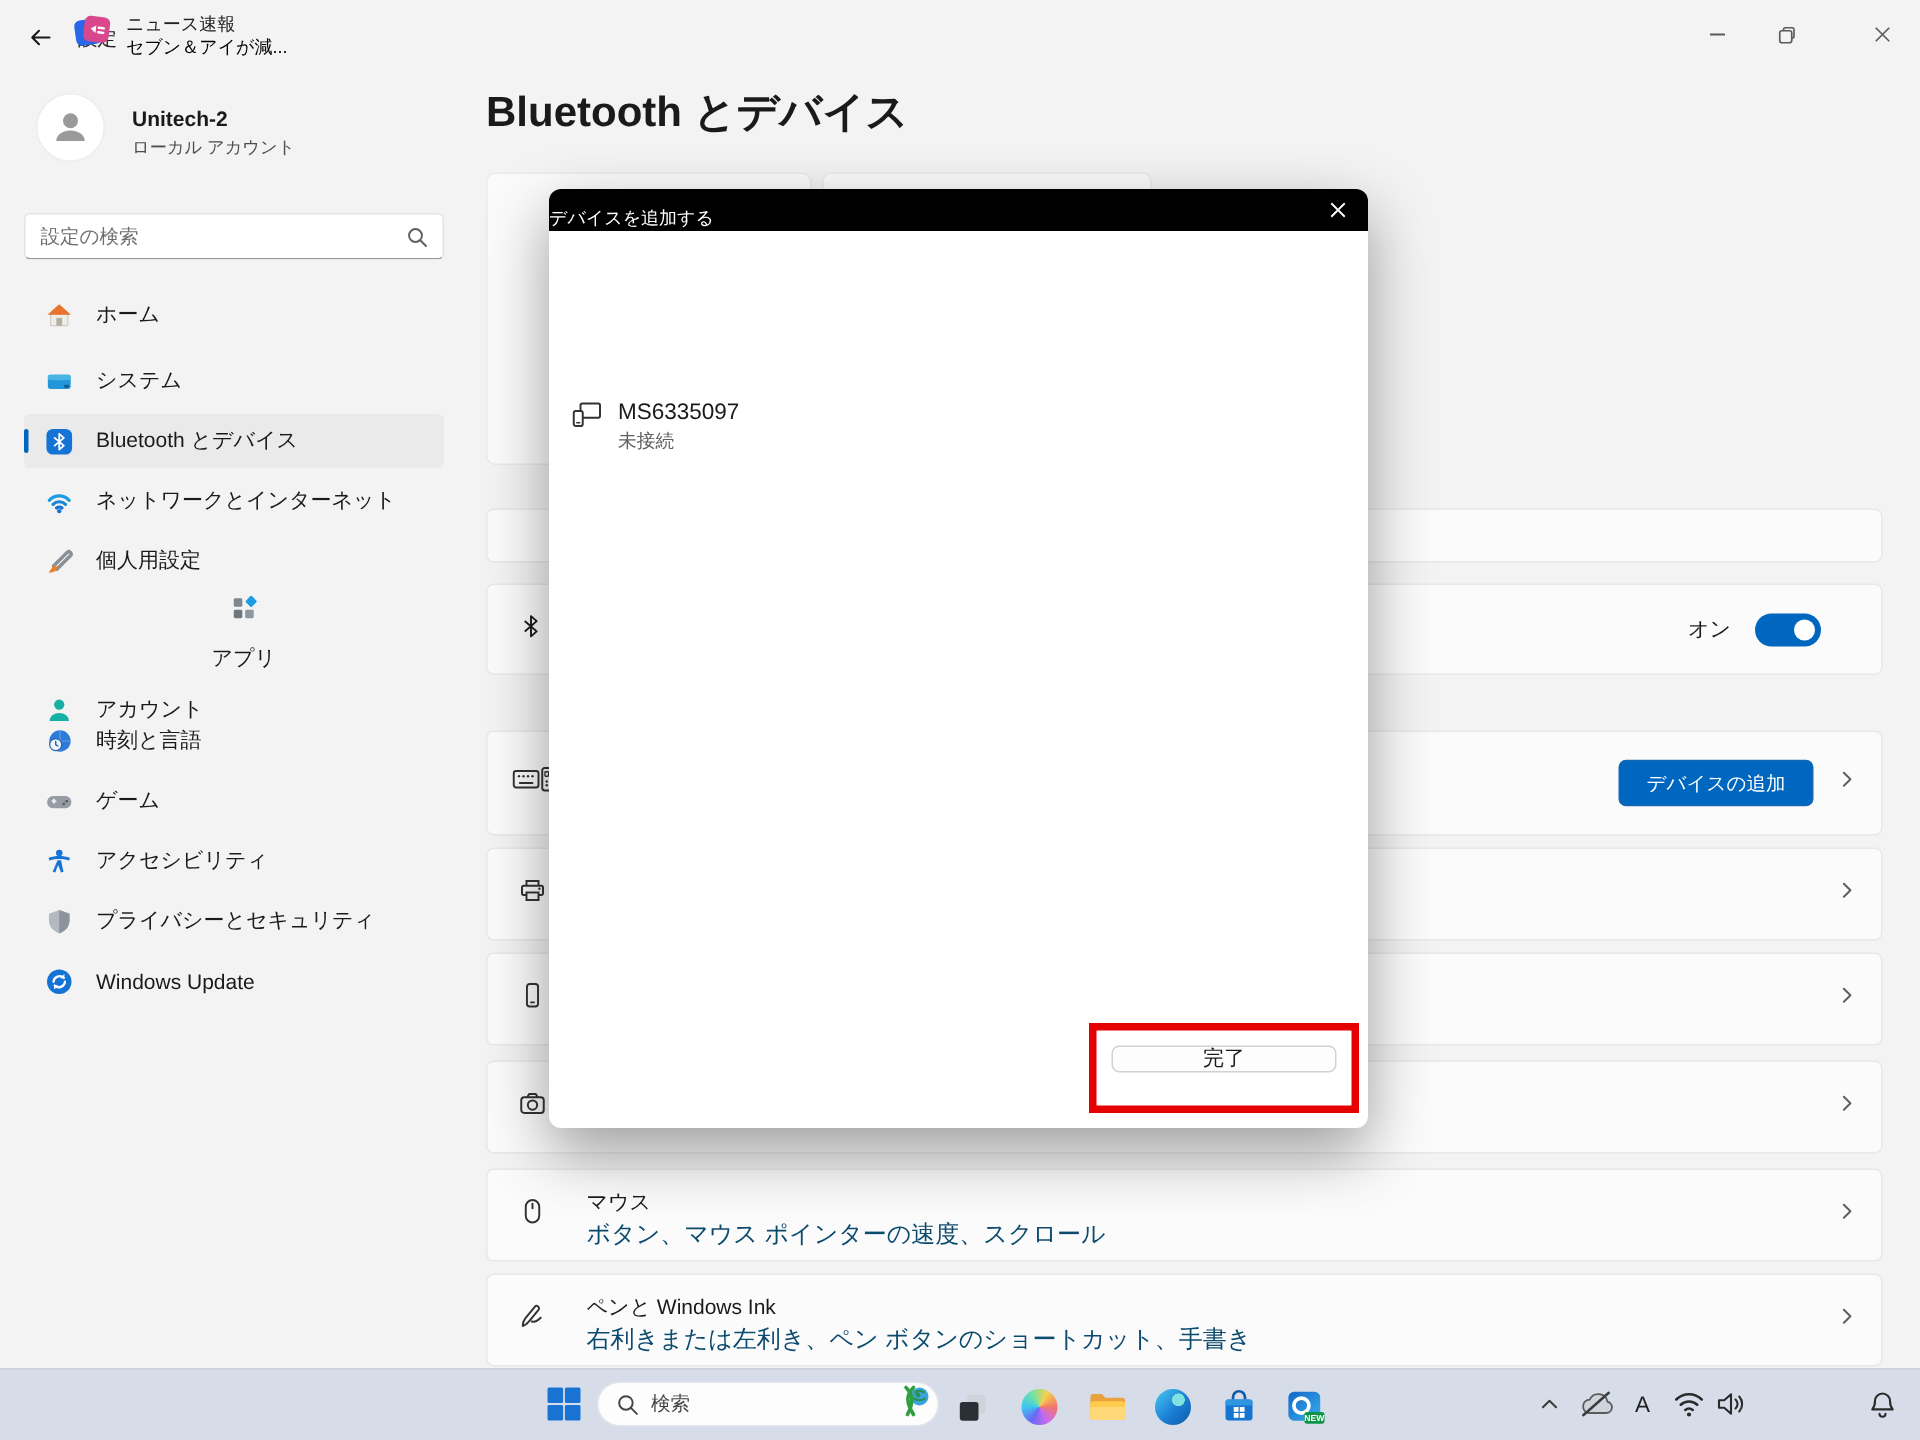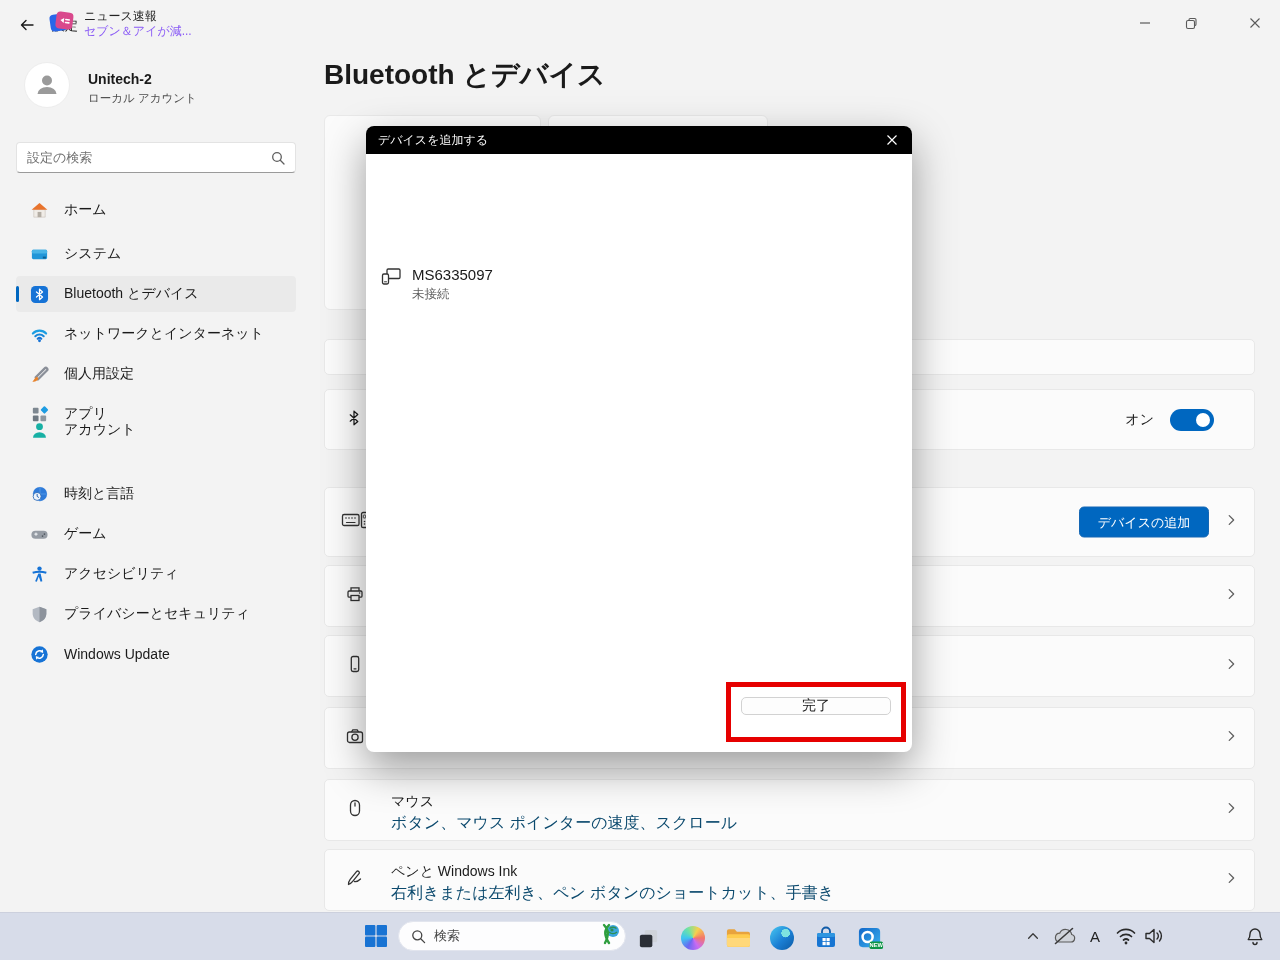--- a/index.html
+++ b/index.html
@@ -31,36 +31,36 @@
   .row-icon { position:absolute; left:20px; top:50%; transform:translateY(-50%); }
   .row-title { position:absolute; left:66px; font-size:14px;text-align:center; }
   .row-sub { position:absolute; left:66px; font-size:16px; color:#0c4a6e; }
   .toggle-label { position:absolute; right:100px; top:50%; transform:translateY(-50%); font-size:14px; }
   .toggle { position:absolute; right:40px; top:50%; transform:translateY(-50%); width:44px; height:22px; border-radius:11px; background:#0067c0; }
   .toggle .knob { position:absolute; right:4px; top:4px; width:14px; height:14px; border-radius:50%; background:#ffffff; }
   .btn-accent { position:absolute; right:45px; top:50%; transform:translateY(-50%); width:130px; height:31px; background:#0067c0; border:1px solid #1567b4; color:#ffffff; font-size:13px; border-radius:5px; display:flex; align-items:center; justify-content:center; }
 
   
   .dialog { left:366px; top:126px; width:546px; height:626px; background:#ffffff; border-radius:8px; overflow:hidden; box-shadow:0 16px 42px rgba(0,0,0,0.38); z-index:10; }
-  .dialog-titlebar { position:absolute; left:0; top:0; width:100%; height:28px; background:#000000; display:flex; align-items:center; padding-left:12px; }
+  .dialog-titlebar { position:absolute; left:0; top:0; width:100%; height:28px; background:#000000; display:flex; align-items:flex-end; }
   .dialog-title { color:#ffffff; font-size:12px; }
   .dialog-close { position:absolute; right:0; top:0; width:40px; height:28px; display:flex; align-items:center; justify-content:center; }
   .dialog-heading { position:absolute; left:12px; top:48px; font-size:25px; font-weight:bold; }
   .dev-icon { position:absolute; left:14px; top:140px; }
   .dev-name { position:absolute; left:46px; top:140px; font-size:15px; }
   .dev-status { position:absolute; left:46px; top:160px; font-size:12.5px; color:#5f5f5f; }
   .done-btn { position:absolute; left:375px; top:571px; width:150px; height:18px; background:#fdfdfd; border:1px solid #d2d2d2; border-radius:5px; display:flex; align-items:center; justify-content:center; font-size:14px; }
   .red-box { left:726px; top:682px; width:180px; height:60px; border:5px solid #e60000; z-index:11; }
 
   
   .taskbar { left:0; top:912px; width:1280px; height:48px; background:#d7dce9; border-top:1px solid rgba(0,0,0,0.05); z-index:20; }
   .tb { position:absolute; display:flex; align-items:center; justify-content:center; }
   .widget-area { left:42px; top:0; height:48px; display:flex; align-items:center; gap:8px; padding:0 6px; }
   .widget-t1 { font-size:12px; color:#222; line-height:15px; }
-  .widget-t2 { font-size:12px; color:#8b5cf6; line-height:15px; }
+  .widget-t2 { font-size:12px; color:#000000; line-height:15px; }
   .search-pill { left:398px; top:921px; width:228px; height:30px; background:#fdfdfe; border:1px solid #e2e5ee; border-radius:15px; display:flex; align-items:center; padding:0 3px 0 12px; gap:8px; }
   .search-pill .lbl { font-size:13px; color:#444; flex:1; }
   .copilot { width:24px; height:24px; border-radius:50%; background:conic-gradient(from 210deg,#6a67f2,#3ec6f0,#6fe3a5,#f6d04d,#f2766b,#c96bf2,#6a67f2); }
   .edge-ic { width:24px; height:24px; border-radius:50%; background:radial-gradient(circle at 65% 30%,#7ee3e0 0 18%,transparent 19%),linear-gradient(135deg,#49c9f2 0%,#1b7fd4 55%,#0c59a4 100%); }
   .settings-slot { left:889px; top:916px; width:37px; height:37px; background:rgba(255,255,255,0.55); border:1px solid #c6cbd8; border-radius:6px; }
   .settings-underline { left:898px; top:954px; width:19px; height:3px; border-radius:2px; background:#0067c0; }
   .tray-time { right:42px; top:919px; width:70px; text-align:right; font-size:12px; line-height:15px; color:#1a1a1a; }
   .ime { font-size:15px; color:#222; }
 </style>
 </head>
@@ -148,32 +148,32 @@
 </div>
 <div class="abs nav-item" style="top:356px;">
   <span class="nicon">
       <svg width="19" height="19" viewBox="0 0 20 20">
         <path d="M6 13 L15.5 3.5 a1.6 1.6 0 0 1 2.3 2.3 L8.3 15.3" fill="none" stroke="#8a8f98" stroke-width="2.4" stroke-linecap="round"></path>
         <path d="M7.5 12 C5 13 4.5 15.5 2.5 17.5 C5.5 18 8 16.5 8.8 14.5 Z" fill="#e8832c"></path>
       </svg>
     </span>
   <span>個人用設定</span>
 </div>
-<div class="abs nav-item" style="top:396px;">
+<div class="abs nav-item" style="top:396px;flex-direction:column;">
   <span class="nicon">
       <svg width="19" height="19" viewBox="0 0 20 20">
         <rect x="3" y="3" width="6" height="6" rx="1" fill="#7d8790"></rect>
         <rect x="3" y="11" width="6" height="6" rx="1" fill="#6e7881"></rect>
         <rect x="11" y="11" width="6" height="6" rx="1" fill="#8d97a0"></rect>
         <rect x="12.2" y="2.2" width="6" height="6" rx="1" fill="#1e9ce2" transform="rotate(45 15.2 5.2)"></rect>
       </svg>
     </span>
   <span>アプリ</span>
 </div>
-<div class="abs nav-item" style="top:412px;">
+<div class="abs nav-item" style="top:455px;">
   <span class="nicon">
       <svg width="19" height="19" viewBox="0 0 20 20">
         <circle cx="10" cy="6" r="3.6" fill="#17b0a4"></circle>
         <path d="M3.2 17.5 a6.8 5.6 0 0 1 13.6 0 Z" fill="#17b0a4"></path>
       </svg>
     </span>
   <span>アカウント</span>
 </div>
 <div class="abs nav-item" style="top:476px;">
   <span class="nicon">

